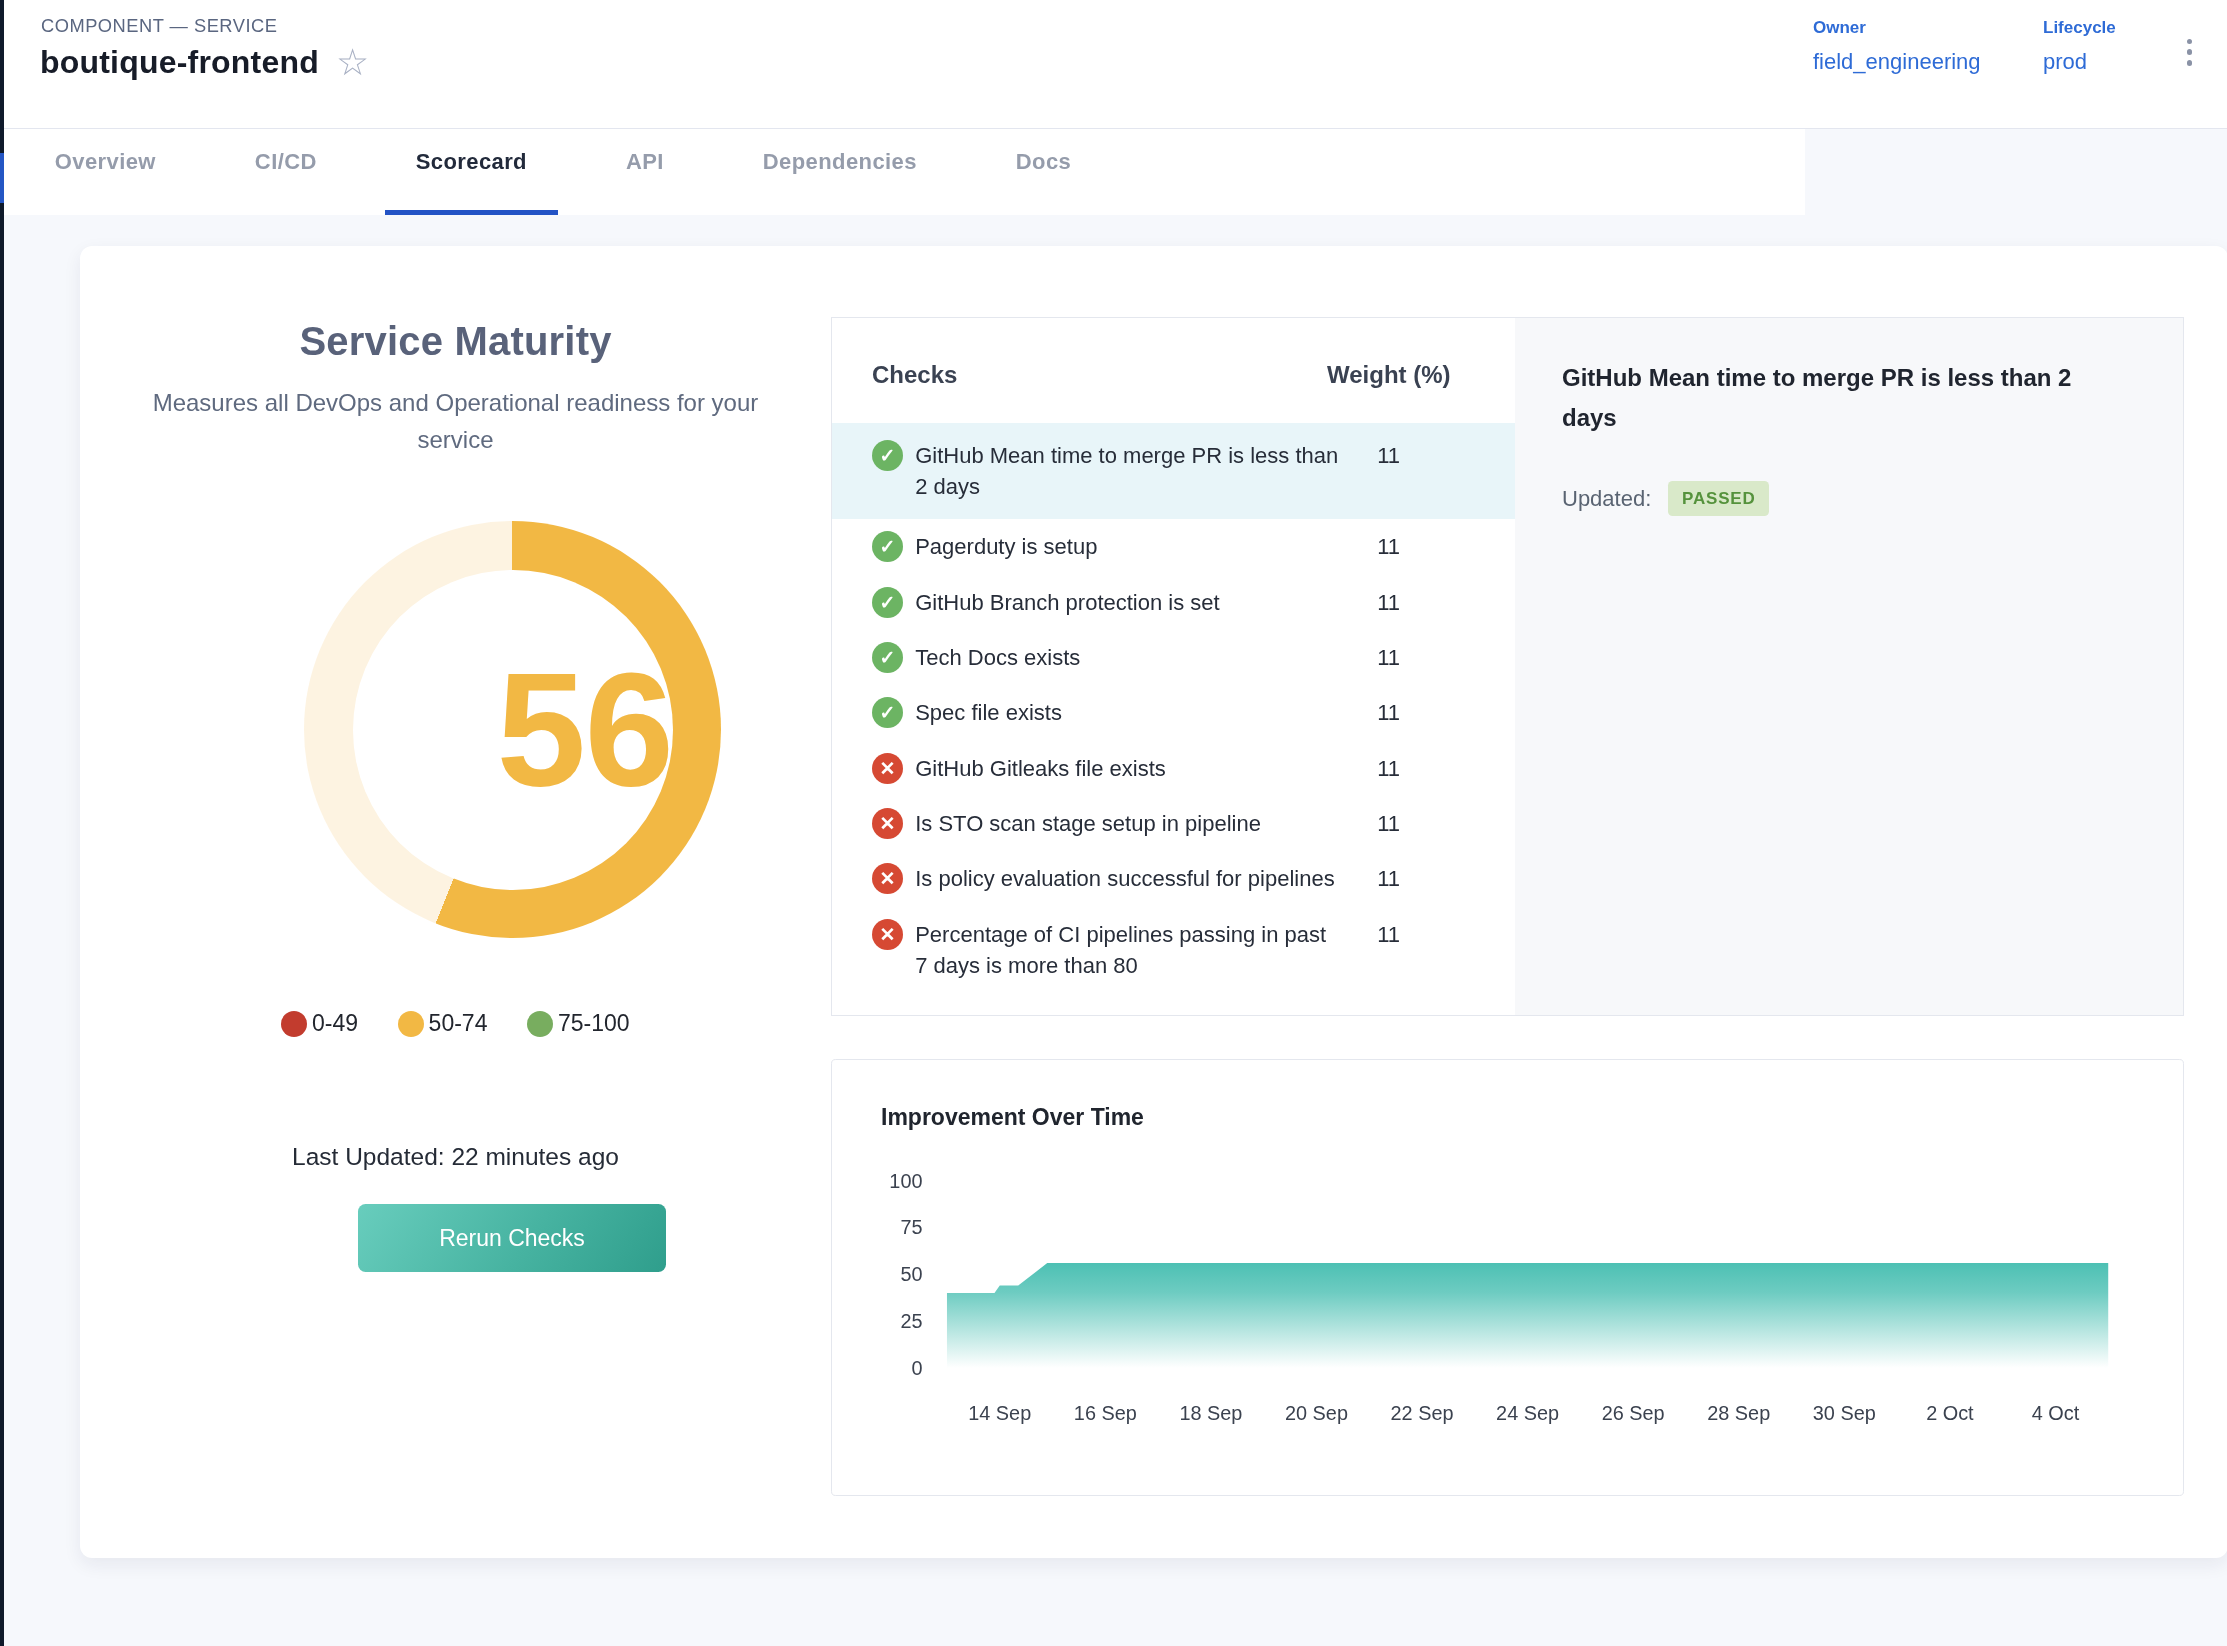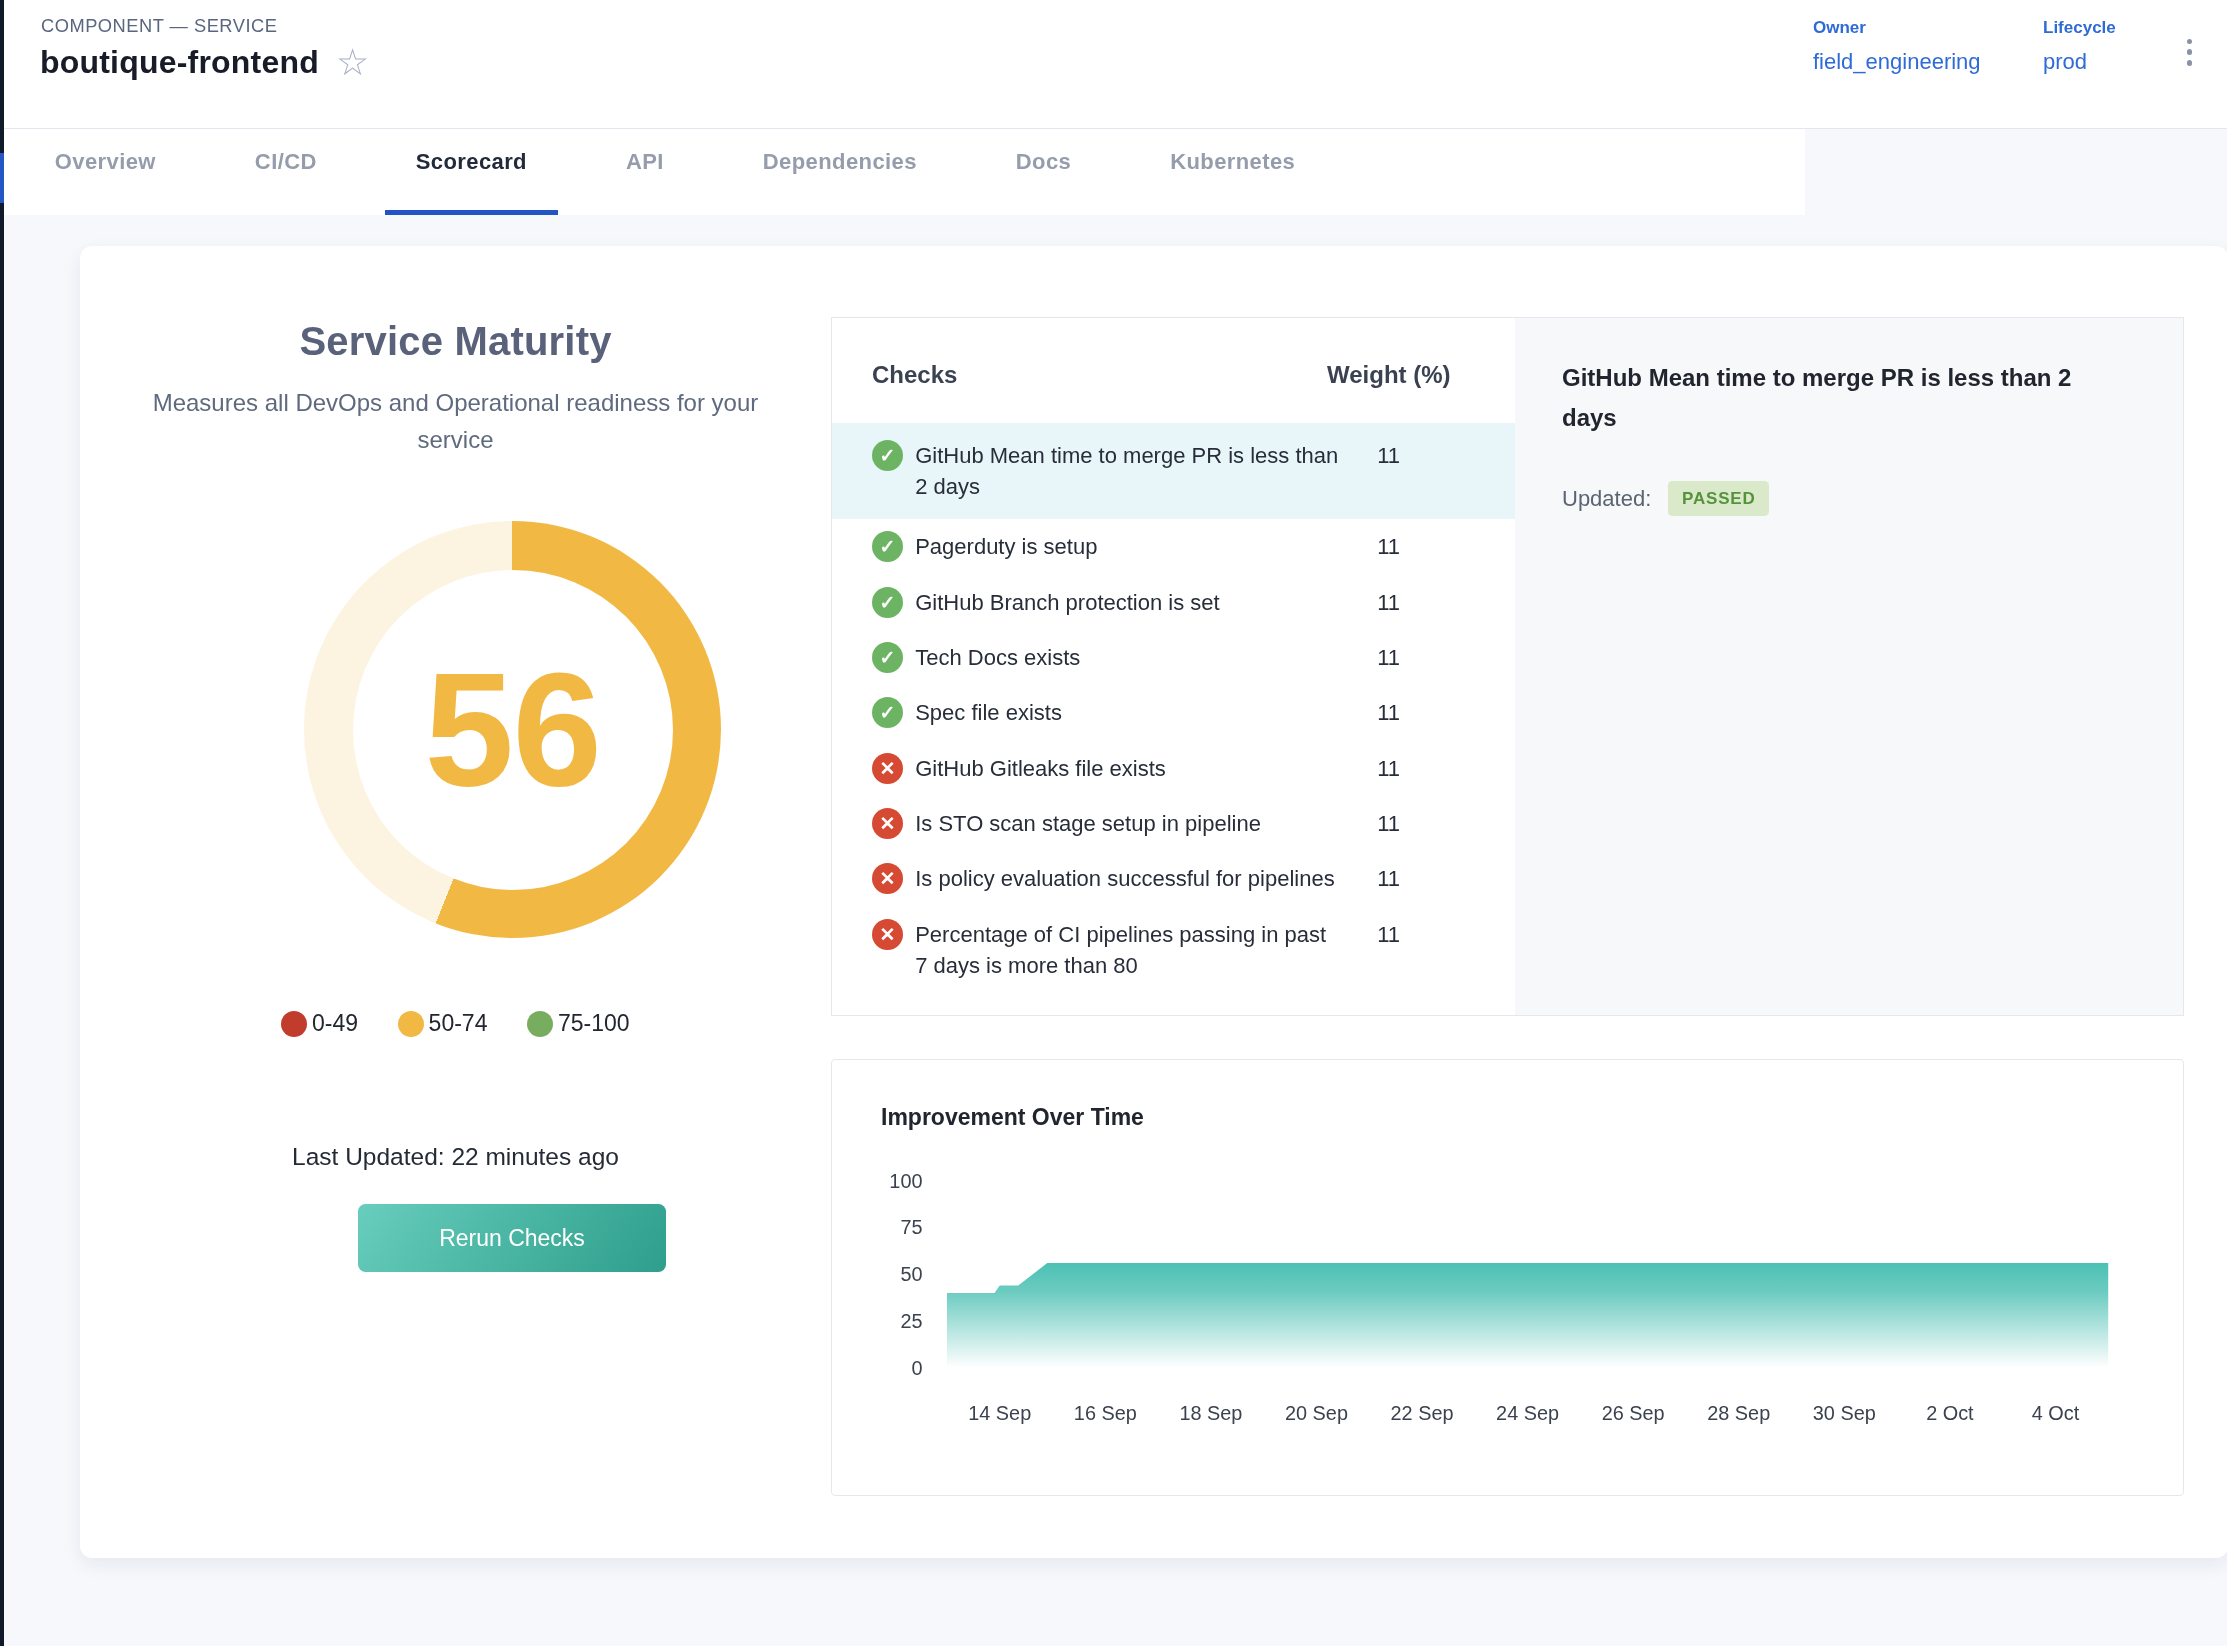--- a/index.html
+++ b/index.html
@@ -36,21 +36,21 @@
   .tab.active::after { content:""; position:absolute; left:0; right:0; bottom:0; height:5.4px; background:#2353c5; }
 
   
   .main-card { position:absolute; left:40px; top:246px; width:2148px; height:1312px; background:#ffffff; border-radius:12.2px; box-shadow:0 6.1px 18.3px rgba(25,35,70,.07);margin-left:40px; }
 
   
   .left-col { position:absolute; left:0; top:0; width:751px; height:1312px; }
   .sm-title { position:absolute; top:73px; width:100%; text-align:center; font-size:40px; font-weight:700; color:#59627a; letter-spacing:0.2px; }
   .sm-subtitle { position:absolute; top:138px; left:47px; width:657px; text-align:center; font-size:24px; line-height:37px; color:#5f6a7f; }
   .donut { position:absolute; left:224px; top:275px; width:417px; height:417px; border-radius:50%; display:flex; align-items:center; justify-content:center; }
-  .donut-hole { width:320px; height:320px; border-radius:50%; background:#ffffff; display:flex; align-items:center; justify-content:center; }
+  .donut-hole { width:320px; height:320px; border-radius:50%; background:#ffffff; display:flex; align-items:center; justify-content:flex-end; }
   .donut-score { font-size:161px; font-weight:600; letter-spacing:-1.5px; }
   .legend { position:absolute; top:764px; width:100%; display:flex; justify-content:center; gap:40px; }
   .legend-item { display:flex; align-items:center; font-size:23px; color:#22262e; }
   .legend-dot { width:26px; height:26px; border-radius:50%; margin-right:4.6px; }
   .last-updated { position:absolute; top:897px; width:100%; text-align:center; font-size:24.5px; color:#252b36; }
   .rerun-btn { position:absolute; left:278px; top:958px; width:308px; height:68px; border:none; border-radius:7.6px; background:linear-gradient(125deg,#68cdbd 0%,#47b3a1 55%,#2f9e8c 100%); color:#ffffff; font-size:23px; font-family:inherit; cursor:pointer; }
 
   
   .checks-wrap { position:absolute; left:751px; top:71px; width:1353px; height:699px; border:1.5px solid #e4e7ee; display:flex; background:#ffffff; }
   .checks-list { width:683px; }
@@ -102,21 +102,20 @@
     </div>
 </div>
 
 <div class="tabbar" id="tabbar">
     <div class="tab">Overview</div>
     <div class="tab">CI/CD</div>
     <div class="tab active">Scorecard</div>
     <div class="tab">API</div>
     <div class="tab">Dependencies</div>
     <div class="tab">Docs</div>
-    <div class="tab">Kubernetes</div>
   </div>
 
 <div class="main-card">
 
   <div class="left-col">
     <div class="sm-title">Service Maturity</div>
     <div class="sm-subtitle">Measures all DevOps and Operational readiness for your service</div>
     <div class="donut" id="donut" style="background: conic-gradient(rgb(242, 184, 68) 201.6deg, rgb(253, 243, 225) 0deg);">
       <div class="donut-hole">
         <span class="donut-score" id="donut-score" style="color: rgb(242, 184, 68);">56</span>

